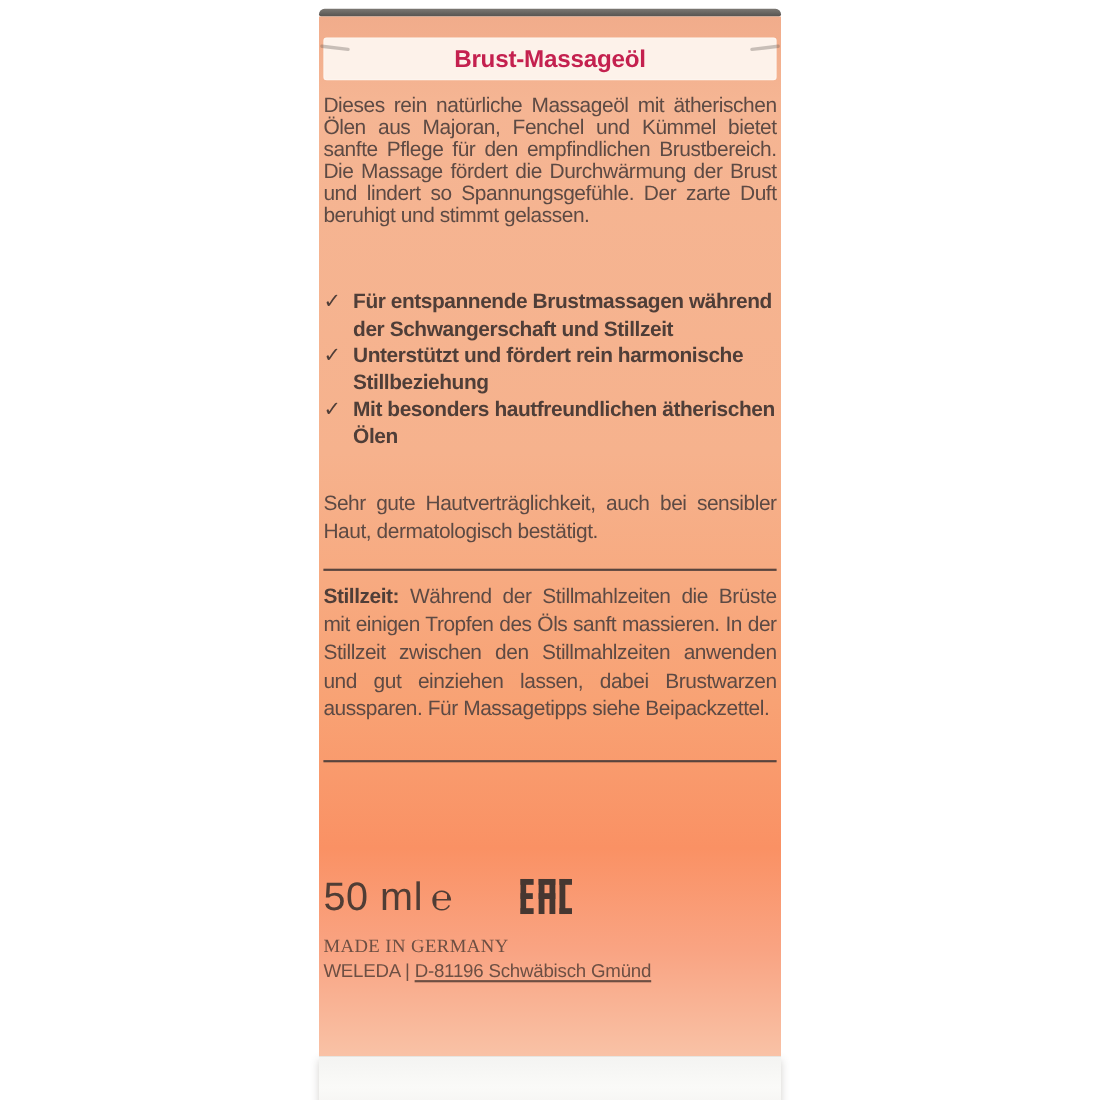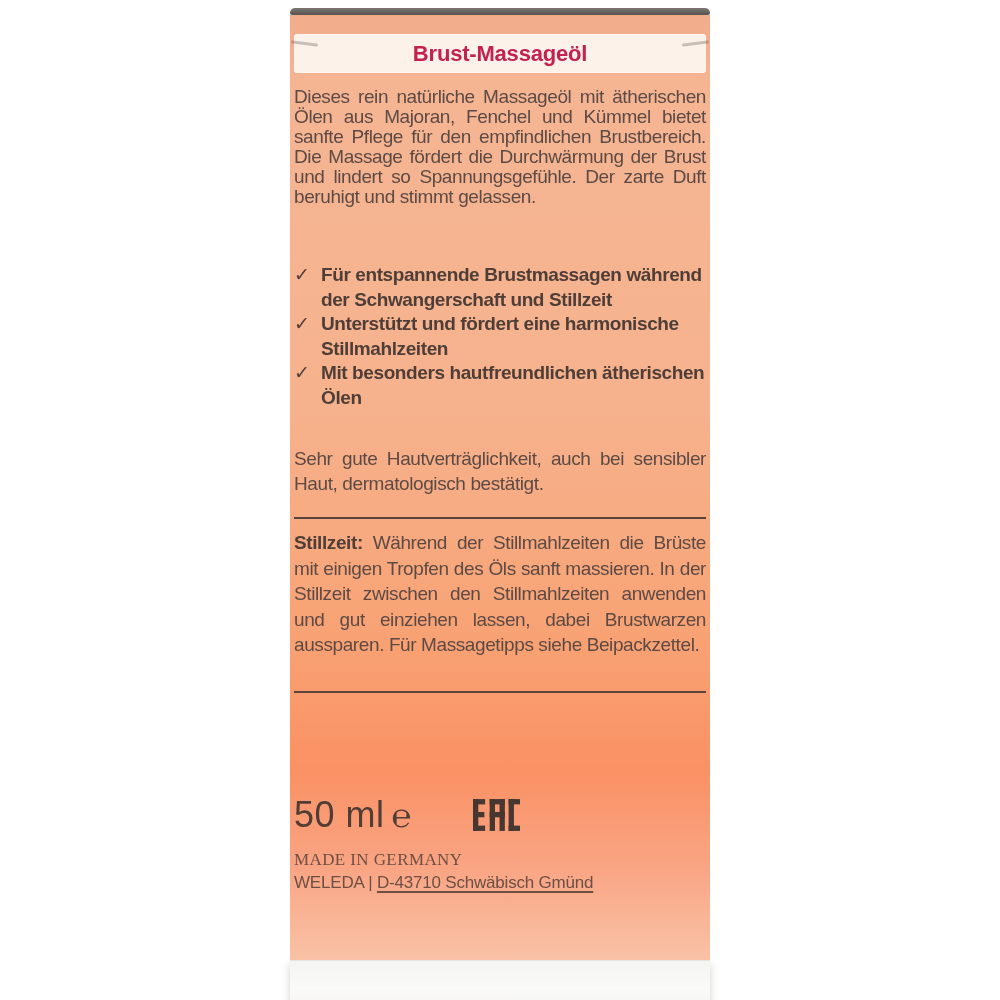--- a/index.html
+++ b/index.html
@@ -194,21 +194,21 @@
       <div class="flap-shadow right"></div>
 
       <div class="title-pill">
         <span>Brust-Massageöl</span>
       </div>
 
       <p class="desc">Dieses rein natürliche Massageöl mit äthe­rischen Ölen aus Majoran, Fenchel und Kümmel bietet sanfte Pflege für den empfindlichen Brustbereich. Die Massage fördert die Durchwärmung der Brust und lindert so Spannungsgefühle. Der zarte Duft beruhigt und stimmt gelassen.</p>
 
       <ul class="benefits">
         <li><span class="check">✓</span><span>Für entspannende Brustmassagen während der Schwangerschaft und Stillzeit</span></li>
-        <li><span class="check">✓</span><span>Unterstützt und fördert eine harmonische Stillmahlzeiten</span></li>
+        <li><span class="check">✓</span><span>Unterstützt und fördert rein harmonische Stillbeziehung</span></li>
         <li><span class="check">✓</span><span>Mit besonders hautfreundlichen ätherischen Ölen</span></li>
       </ul>
 
       <p class="skin-note">Sehr gute Hautverträglichkeit, auch bei sensibler Haut, dermatologisch bestätigt.</p>
 
       <div class="divider"></div>
 
       <p class="usage"><span class="usage-label">Stillzeit:</span><span> Während der Stillmahlzeiten die Brüste mit einigen Tropfen des Öls sanft massieren. In der Stillzeit zwischen den Stillmahlzeiten anwenden und gut einziehen lassen, dabei Brustwarzen aussparen. Für Massagetipps siehe Beipackzettel.</span></p>
 
       <div class="divider tight"></div>
@@ -231,20 +231,20 @@
             <rect x="47" y="35" width="15" height="7"></rect>
           </g>
         </svg>
       </div>
 
       <div class="made-in">MADE IN GERMANY</div>
 
       <div class="mfr-line">
         <span>WELEDA</span>
         <span>|</span>
-        <span class="addr">D-43710 Schwäbisch Gmünd</span>
+        <span class="addr">D-81196 Schwäbisch Gmünd</span>
       </div>
 
     </div>
 
     <div class="bottom-band"></div>
   </div>
 </div>
 
 </body></html>

